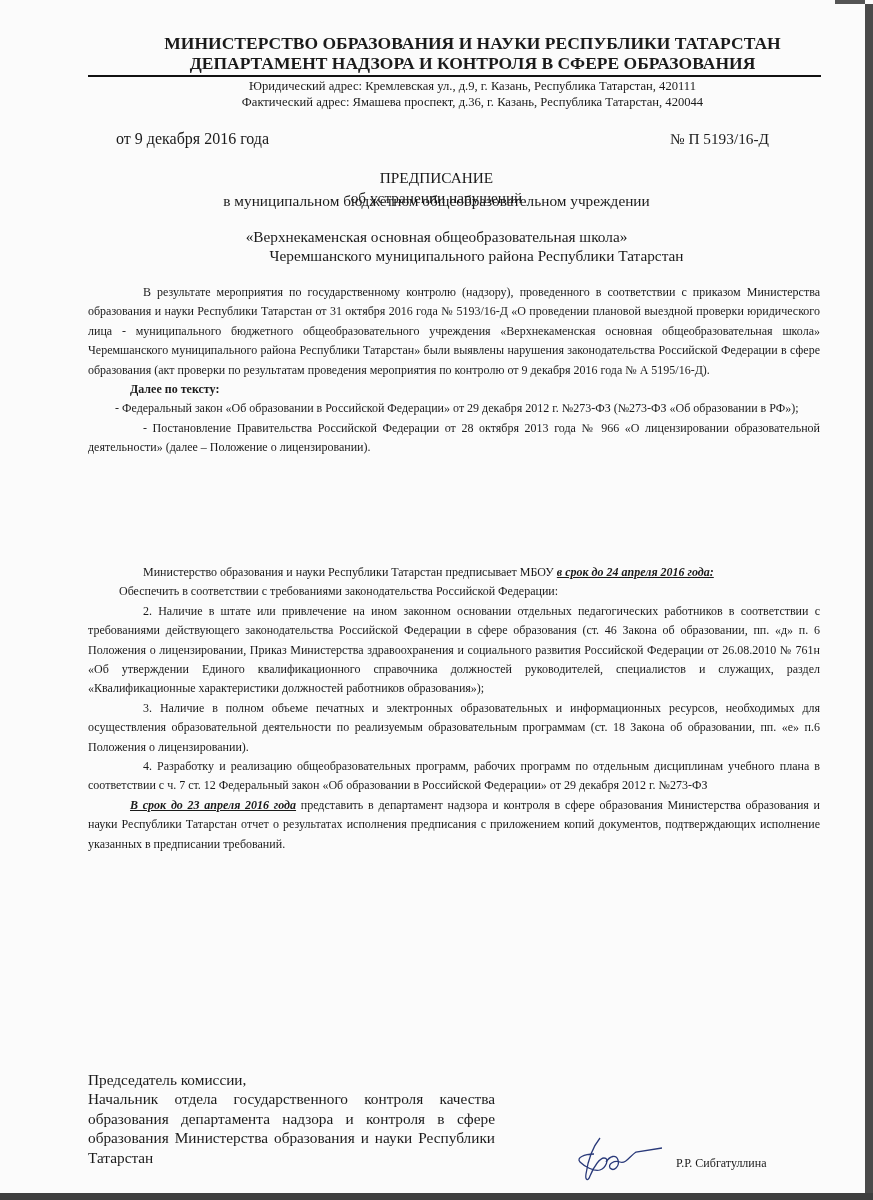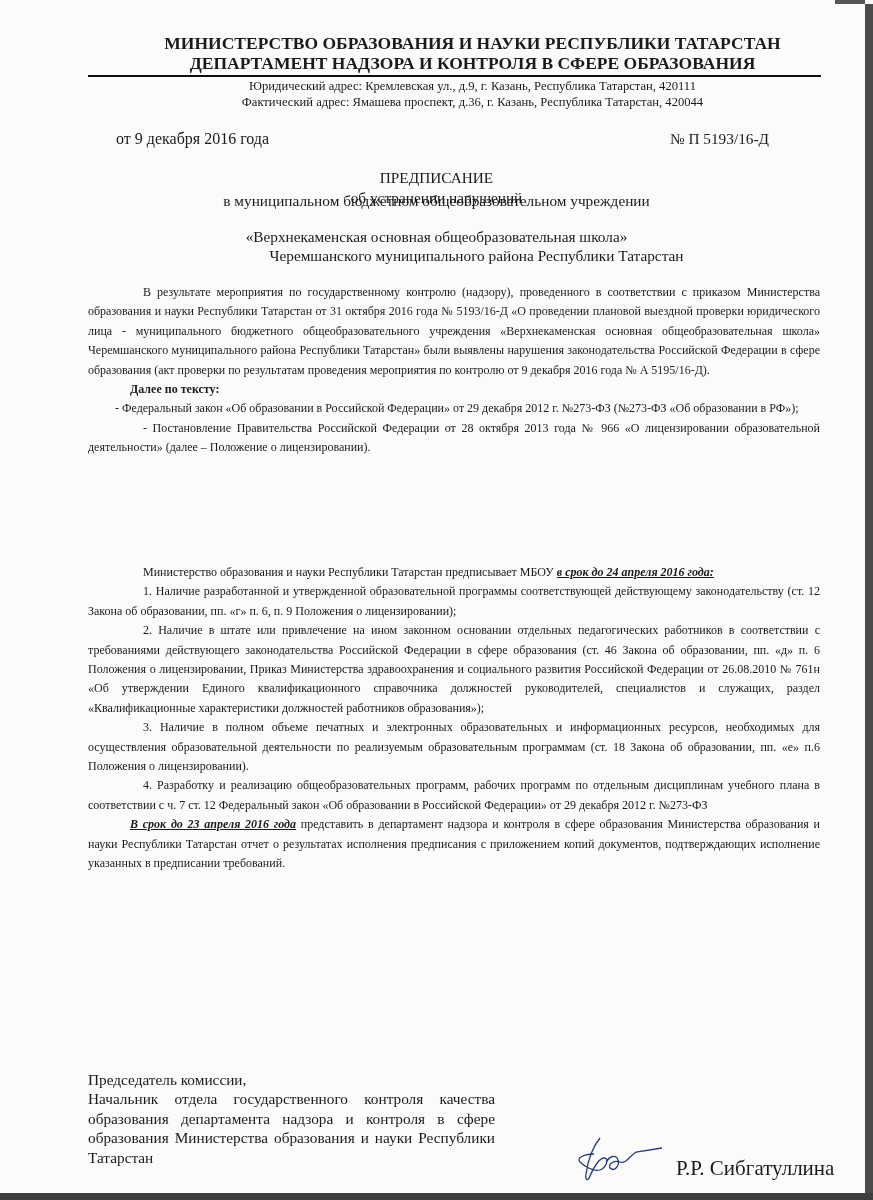--- a/index.html
+++ b/index.html
@@ -31,21 +31,21 @@
   .t4 { top: 227px; }
   .t5 { top: 246px; margin-left: 40px; }
 
   .body { position: absolute; left: 88px; width: 732px; font-size: 12px; line-height: 19.4px; text-align: justify; }
   .p { margin: 0; text-indent: 55px; }
   .bold { font-weight: bold; }
   .emph { font-weight: bold; font-style: italic; text-decoration: underline; }
 
   .sign-block { position: absolute; left: 88px; top: 1070px; width: 407px; font-size: 15.3px; line-height: 19.4px; }
   .sign-block .jl { text-align: justify; text-align-last: left; }
-  .sign-name { position: absolute; left: 676px; top: 1156px; font-size: 21px; }
+  .sign-name { position: absolute; left: 676px; top: 1156px; font-size: 12px; }
   .signature { position: absolute; left: 570px; top: 1136px; width: 95px; height: 50px; }
 </style>
 </head>
 <body>
 
 <div class="edge-top"></div>
 <div class="edge-right"></div>
 <div class="edge-bottom"></div>
 
 <div class="hdr hdr-line1">МИНИСТЕРСТВО ОБРАЗОВАНИЯ И НАУКИ РЕСПУБЛИКИ ТАТАРСТАН</div>
@@ -65,21 +65,21 @@
 
 <div class="body" style="top:283px;">
   <p class="p">В результате мероприятия по государственному контролю (надзору), проведенного в соответствии с приказом  Министерства образования и науки Республики Татарстан от  31 октября 2016 года № 5193/16-Д «О проведении плановой выездной проверки юридического лица - муниципального бюджетного общеобразовательного учреждения «Верхнекаменская основная общеобразовательная школа» Черемшанского муниципального  района Республики Татарстан» были выявлены нарушения законодательства Российской Федерации в сфере образования (акт проверки по результатам проведения мероприятия по контролю от  9 декабря 2016 года № А 5195/16-Д).</p>
   <p class="p bold" style="text-indent:42px;">Далее по тексту:</p>
   <p class="p" style="text-indent:27px;">- Федеральный закон «Об образовании в Российской Федерации» от 29 декабря 2012 г. №273-ФЗ (№273-ФЗ «Об образовании в РФ»);</p>
   <p class="p">- Постановление Правительства Российской Федерации от 28 октября 2013 года № 966 «О лицензировании образовательной деятельности» (далее – Положение о лицензировании).</p>
 </div>
 
 <div class="body" style="top:563px;">
   <p class="p"><span>Министерство образования и науки Республики Татарстан предписывает МБОУ </span><span class="emph">в срок до 24 апреля 2016 года:</span></p>
-  <p class="p">1. Наличие разработанной и утвержденной образовательной программы соответствующей действующему законодательству (ст. 12 Закона об образовании, пп. «г» п. 6, п. 9  Положения о лицензировании);</p>
+  <p class="p" style="text-indent:31px;">Обеспечить в соответствии с требованиями законодательства Российской Федерации:</p>
   <p class="p">2. Наличие в штате или привлечение на ином законном основании отдельных педагогических работников в соответствии с требованиями действующего законодательства Российской Федерации в сфере образования (ст. 46 Закона об образовании, пп. «д» п. 6 Положения о лицензировании, Приказ Министерства здравоохранения и социального развития Российской Федерации от 26.08.2010 № 761н «Об утверждении Единого квалификационного справочника должностей руководителей, специалистов и служащих, раздел «Квалификационные характеристики должностей работников образования»);</p>
   <p class="p">3. Наличие в полном объеме печатных и электронных образовательных и информационных ресурсов, необходимых для осуществления образовательной деятельности по реализуемым образовательным программам (ст. 18 Закона об образовании, пп. «е» п.6 Положения о лицензировании).</p>
   <p class="p">4. Разработку и реализацию общеобразовательных программ, рабочих программ по отдельным дисциплинам учебного плана в соответствии с ч. 7 ст. 12 Федеральный закон «Об образовании в Российской Федерации» от 29 декабря 2012 г. №273-ФЗ</p>
   <p class="p" style="text-indent:42px;"><span class="emph">В срок до 23 апреля 2016 года</span><span> представить в департамент надзора и контроля в сфере образования Министерства образования и науки Республики Татарстан отчет о результатах исполнения предписания с приложением копий документов, подтверждающих исполнение указанных в предписании требований.</span></p>
 </div>
 
 <div class="sign-block">
   <div>Председатель комиссии,</div>
   <div class="jl">Начальник отдела государственного контроля качества образования департамента надзора и контроля в сфере образования Министерства образования и науки Республики Татарстан</div>
 </div>

